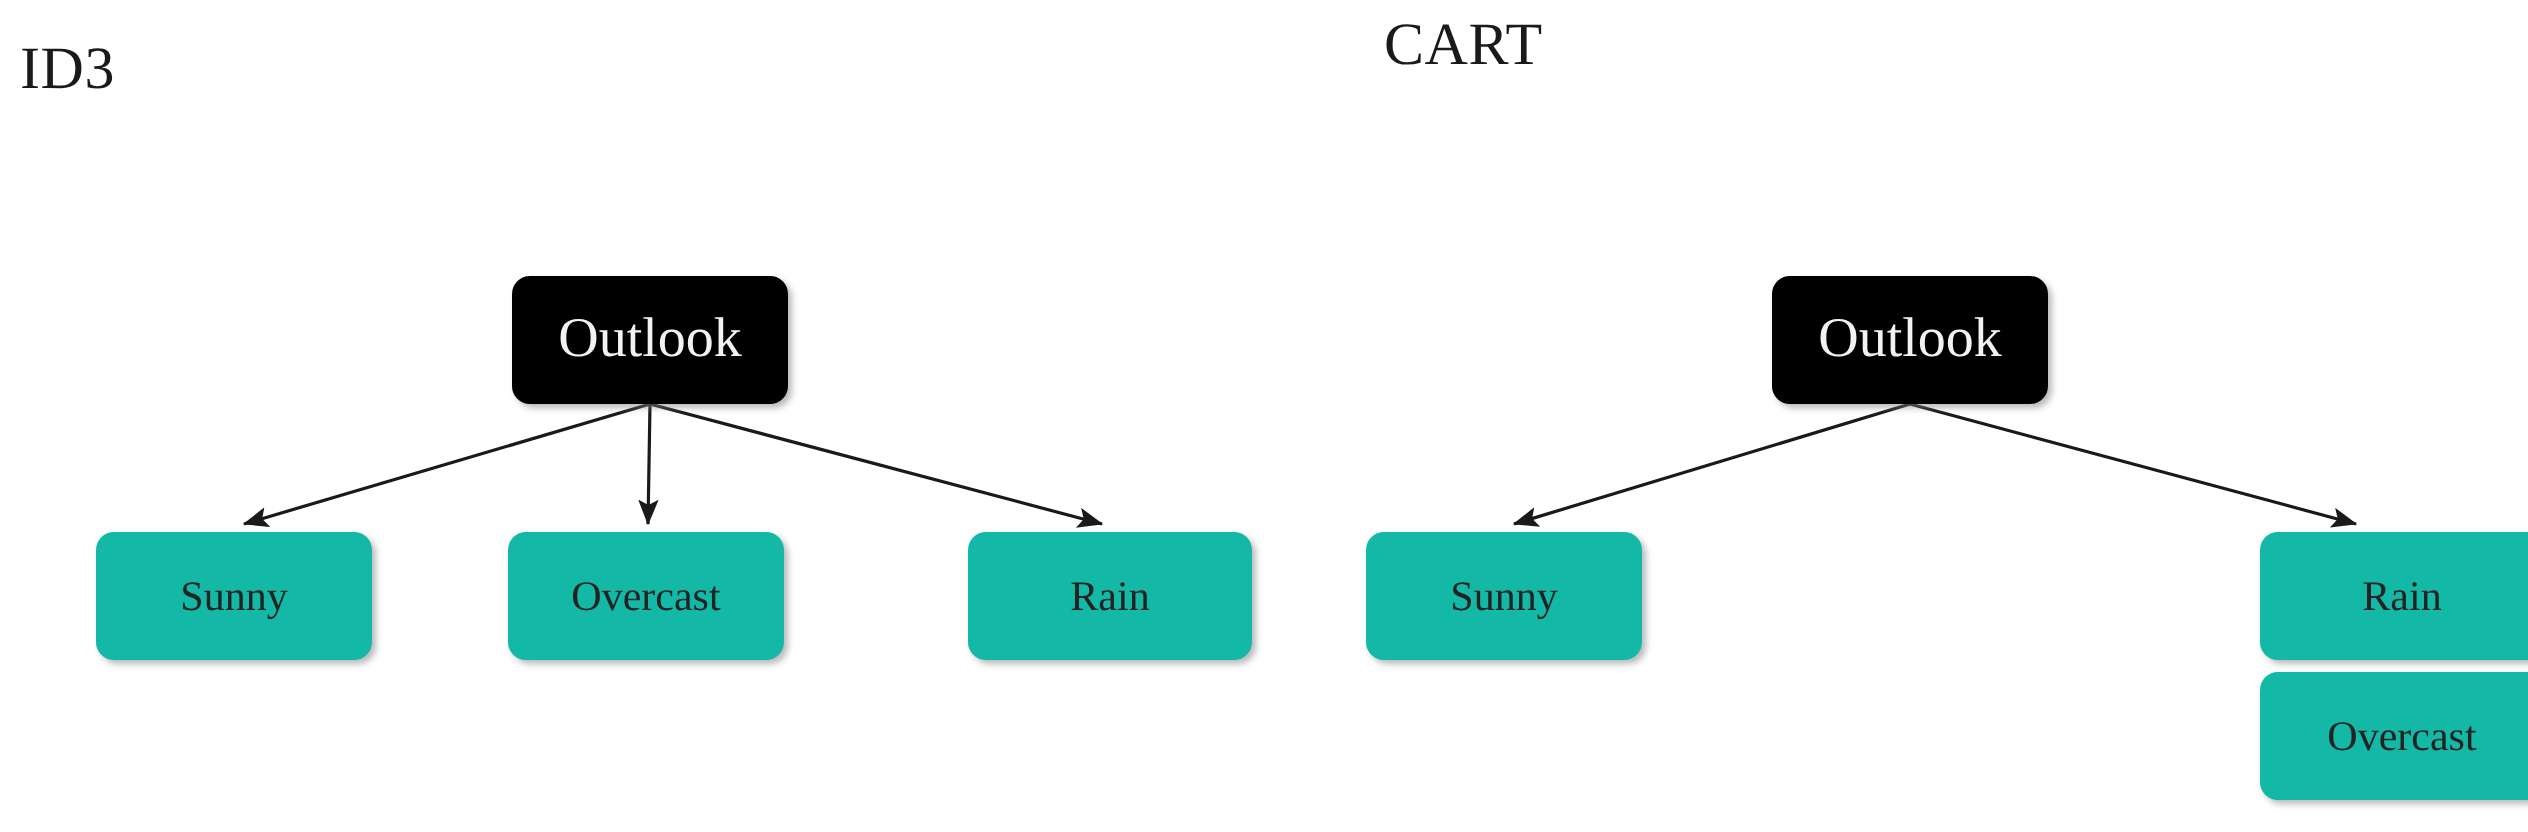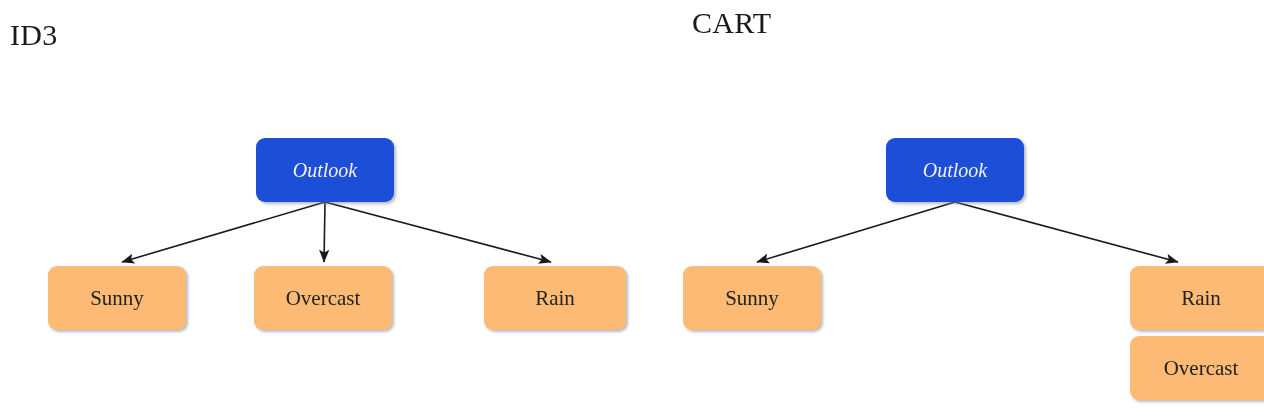--- a/index.html
+++ b/index.html
@@ -39,27 +39,26 @@
     border-radius: 9px;
     display: flex;
     align-items: center;
     justify-content: center;
     font-family: "Liberation Serif", "DejaVu Serif", serif;
     line-height: 1;
     white-space: nowrap;
     box-shadow: 2px 2px 3px rgba(130,130,130,0.55);
   }
   .node-root {
-    background: #1d4ed8;
+    background: #000000;
     color: #f2f2f2;
-    font-size: 20px;
-    font-style: italic;
+    font-size: 28px;
   }
   .node-leaf {
-    background: #fdba74;
+    background: #14b8a6;
     color: #232323;
     font-size: 21px;
   }
 
   
   #id3-outlook   { left: 256px; top: 138px; width: 138px; height: 64px; }
   #id3-sunny     { left: 48px;  top: 266px; width: 138px; height: 64px; }
   #id3-overcast  { left: 254px; top: 266px; width: 138px; height: 64px; }
   #id3-rain      { left: 484px; top: 266px; width: 142px; height: 64px; }
 

